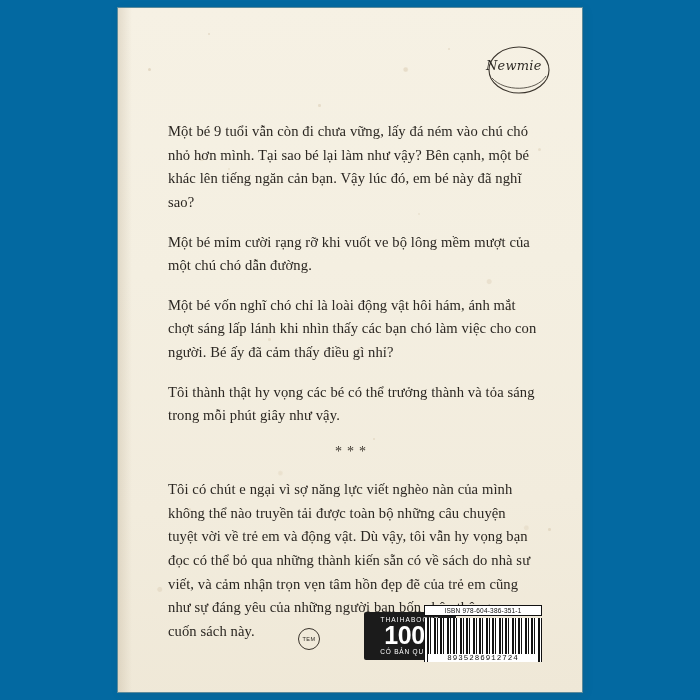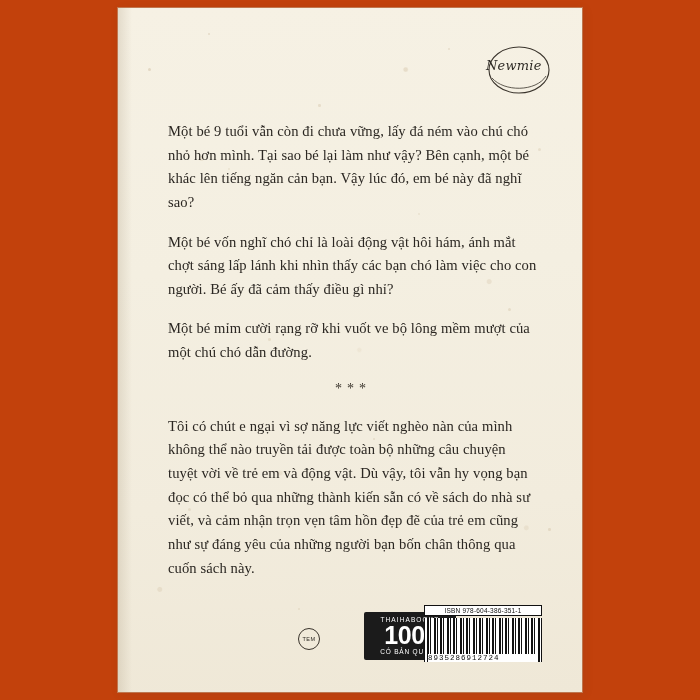--- a/index.html
+++ b/index.html
@@ -11,21 +11,21 @@
     width: 700px;
     height: 700px;
     font-family: "Liberation Serif", serif;
     overflow: hidden;
   }
 
   #page {
     position: relative;
     width: 700px;
     height: 700px;
-    background: #c2410c;
+    background: #0369a1;
   }
 
   
   #cover {
     position: absolute;
     left: 118px;
     top: 8px;
     width: 464px;
     height: 684px;
     background:
@@ -238,20 +238,21 @@
         #111 3px, #111 5px, #fff 5px, #fff 6px,
         #111 6px, #111 7px, #fff 7px, #fff 10px,
         #111 10px, #111 12px, #fff 12px, #fff 13px);
     padding: 2px 4px 0 4px;
     box-sizing: border-box;
   }
   #barcode-num {
     font-family: "Liberation Mono", monospace;
     font-size: 7.5px;
     color: #111;
+    text-align: center;
     background: #fff;
     letter-spacing: 1px;
   }
 </style>
 </head>
 <body>
 
 <div id="page">
 
   <div id="cover">
@@ -279,22 +280,23 @@
     <div id="stamp">
       <svg width="74" height="56" viewBox="0 0 74 56" aria-hidden="true">
         <ellipse cx="37" cy="28" rx="30" ry="23" fill="none" stroke="#3a342c" stroke-width="1.1"></ellipse>
         <path d="M10 36 C 22 50, 54 50, 64 34" fill="none" stroke="#3a342c" stroke-width="1" opacity="0.8"></path>
       </svg>
       <div class="word">Newmie</div>
     </div>
 
     <div id="text-block">
       <p class="para">Một bé 9 tuổi vẫn còn đi chưa vững, lấy đá ném vào chú chó nhỏ hơn mình. Tại sao bé lại làm như vậy? Bên cạnh, một bé khác lên tiếng ngăn cản bạn. Vậy lúc đó, em bé này đã nghĩ sao?</p>
+      <p class="para">Một bé mỉm cười rạng rỡ khi vuốt ve bộ lông mềm mượt của một chú chó dẫn đường.</p>
       <p class="para">Một bé vốn nghĩ chó chỉ là loài động vật hôi hám, ánh mắt chợt sáng lấp lánh khi nhìn thấy các bạn chó làm việc cho con người. Bé ấy đã cảm thấy điều gì nhỉ?</p>
-      <p class="para">Một bé mỉm cười rạng rỡ khi vuốt ve bộ lông mềm mượt của một chú chó dẫn đường.</p>
+      <p class="para">Tôi thành thật hy vọng các bé có thể trưởng thành và tỏa sáng trong mỗi phút giây như vậy.</p>
       <div class="divider">***</div>
       <p class="para">Tôi có chút e ngại vì sợ năng lực viết nghèo nàn của mình không thể nào truyền tải được toàn bộ những câu chuyện tuyệt vời về trẻ em và động vật. Dù vậy, tôi vẫn hy vọng bạn đọc có thể bỏ qua những thành kiến sẵn có về sách do nhà sư viết, và cảm nhận trọn vẹn tâm hồn đẹp đẽ của trẻ em cũng như sự đáng yêu của những người bạn bốn chân thông qua cuốn sách này.</p>
     </div>
 
     <div id="bottom-row">
 
 
       <div id="tem">TEM</div>
 
       <div id="badge">

